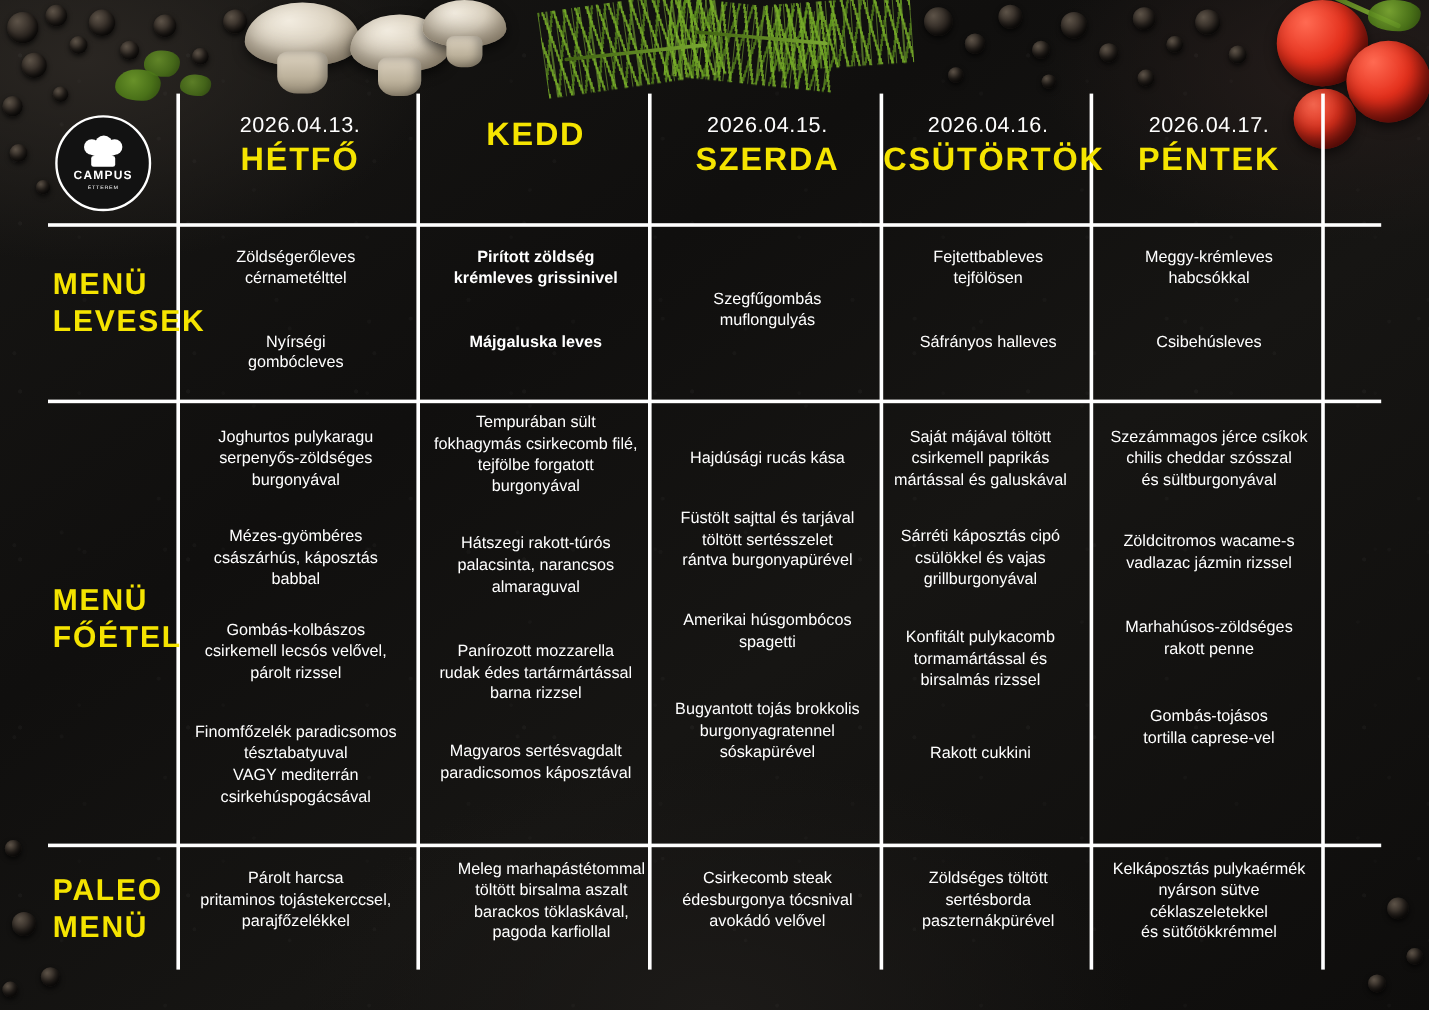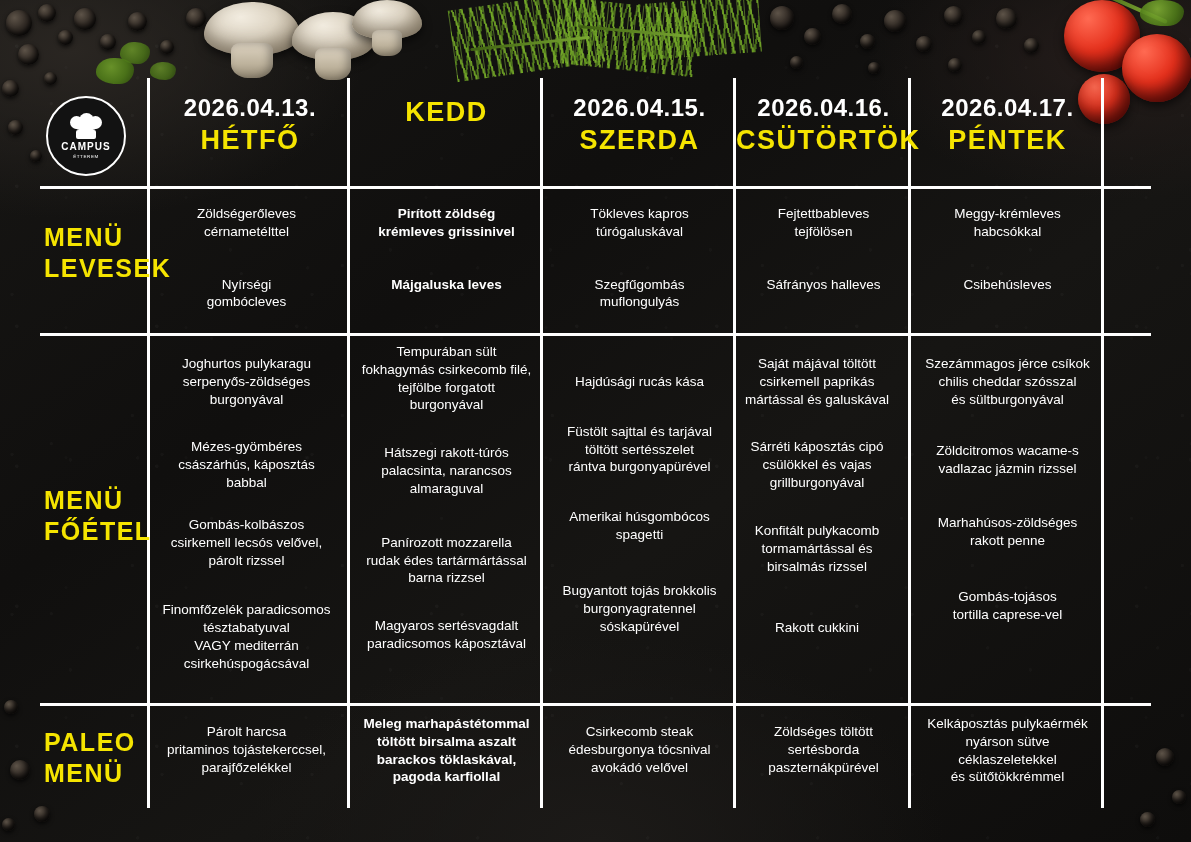--- a/index.html
+++ b/index.html
@@ -132,22 +132,22 @@
   }
 
   
   .head-cell {
     position: absolute;
     text-align: center;
     z-index: 8;
   }
   .head-date {
     color: #ffffff;
-    font-size: 24px;
-    font-weight: 700;
+    font-size: 18px;
+    font-weight: 400;
     letter-spacing: .5px;
     font-family: "Liberation Sans", sans-serif;
     white-space: nowrap;
   }
   .head-day {
     color: #f5e400;
     font-size: 27px;
     font-weight: 700;
     letter-spacing: 1.5px;
     margin-top: 3px;
@@ -319,22 +319,20 @@
 cérnametélttel</p>
     <p class="dish" style="margin-top:35px;">Nyírségi
 gombócleves</p>
   </div>
   <div class="cell soup" style="left:350px; top:205px; width:193px; height:125px;font-weight:bold;">
     <p class="dish">Pirított zöldség
 krémleves grissinivel</p>
     <p class="dish" style="margin-top:35px;">Májgaluska leves</p>
   </div>
   <div class="cell soup" style="left:543px; top:205px; width:193px; height:125px;">
-    <p class="dish">Tökleves kapros
-túrógaluskával</p>
     <p class="dish" style="margin-top:35px;">Szegfűgombás
 muflongulyás</p>
   </div>
   <div class="cell soup" style="left:736px; top:205px; width:175px; height:125px;">
     <p class="dish">Fejtettbableves
 tejfölösen</p>
     <p class="dish" style="margin-top:35px;">Sáfrányos halleves</p>
   </div>
   <div class="cell soup" style="left:911px; top:205px; width:193px; height:125px;">
     <p class="dish">Meggy-krémleves
@@ -404,21 +402,21 @@
 rakott penne</p>
     <p class="dish" style="margin-top:38px;">Gombás-tojásos
 tortilla caprese-vel</p>
   </div>
 
   <div class="cell" style="left:150px; top:723px; width:193px; height:90px;">
     <p class="dish">Párolt harcsa
 pritaminos tojástekerccsel,
 parajfőzelékkel</p>
   </div>
-  <div class="cell" style="left:350px; top:715px; width:193px; height:100px;font-weight:bold;">
+  <div class="cell" style="left:363px; top:715px; width:193px; height:100px;">
     <p class="dish">Meleg marhapástétommal
 töltött birsalma aszalt
 barackos töklaskával,
 pagoda karfiollal</p>
   </div>
   <div class="cell" style="left:543px; top:723px; width:193px; height:90px;">
     <p class="dish">Csirkecomb steak
 édesburgonya tócsnival
 avokádó velővel</p>
   </div>

